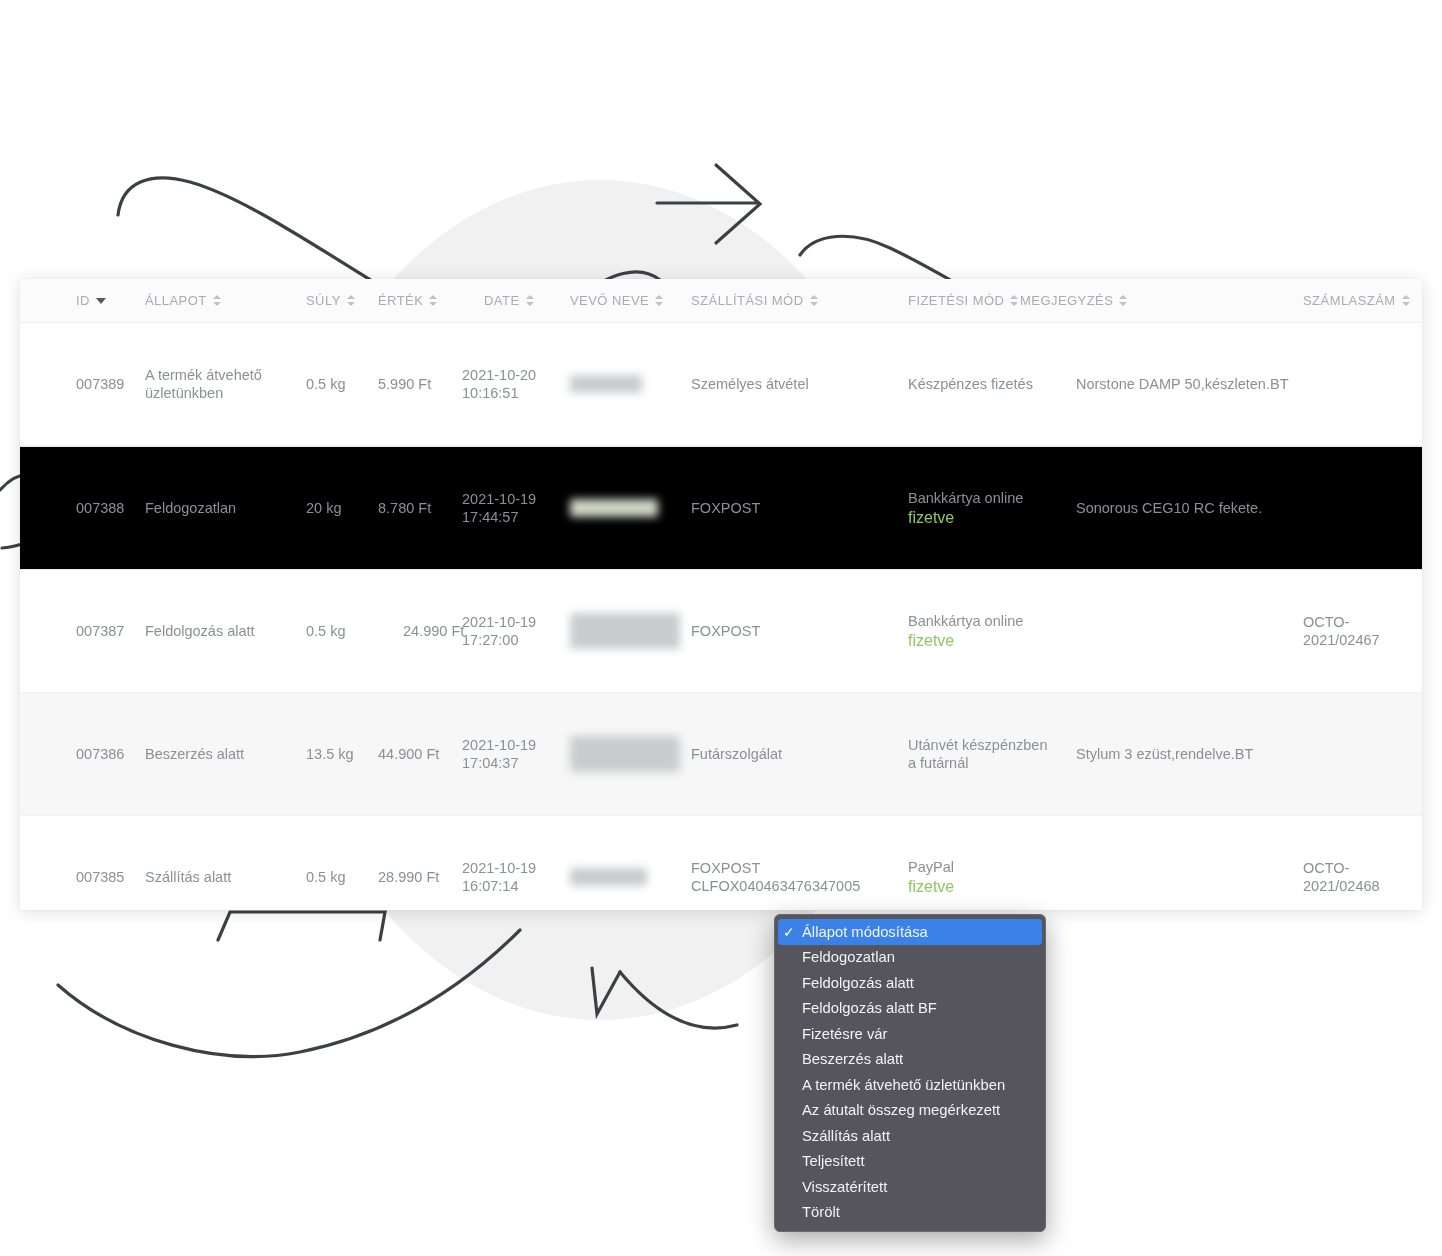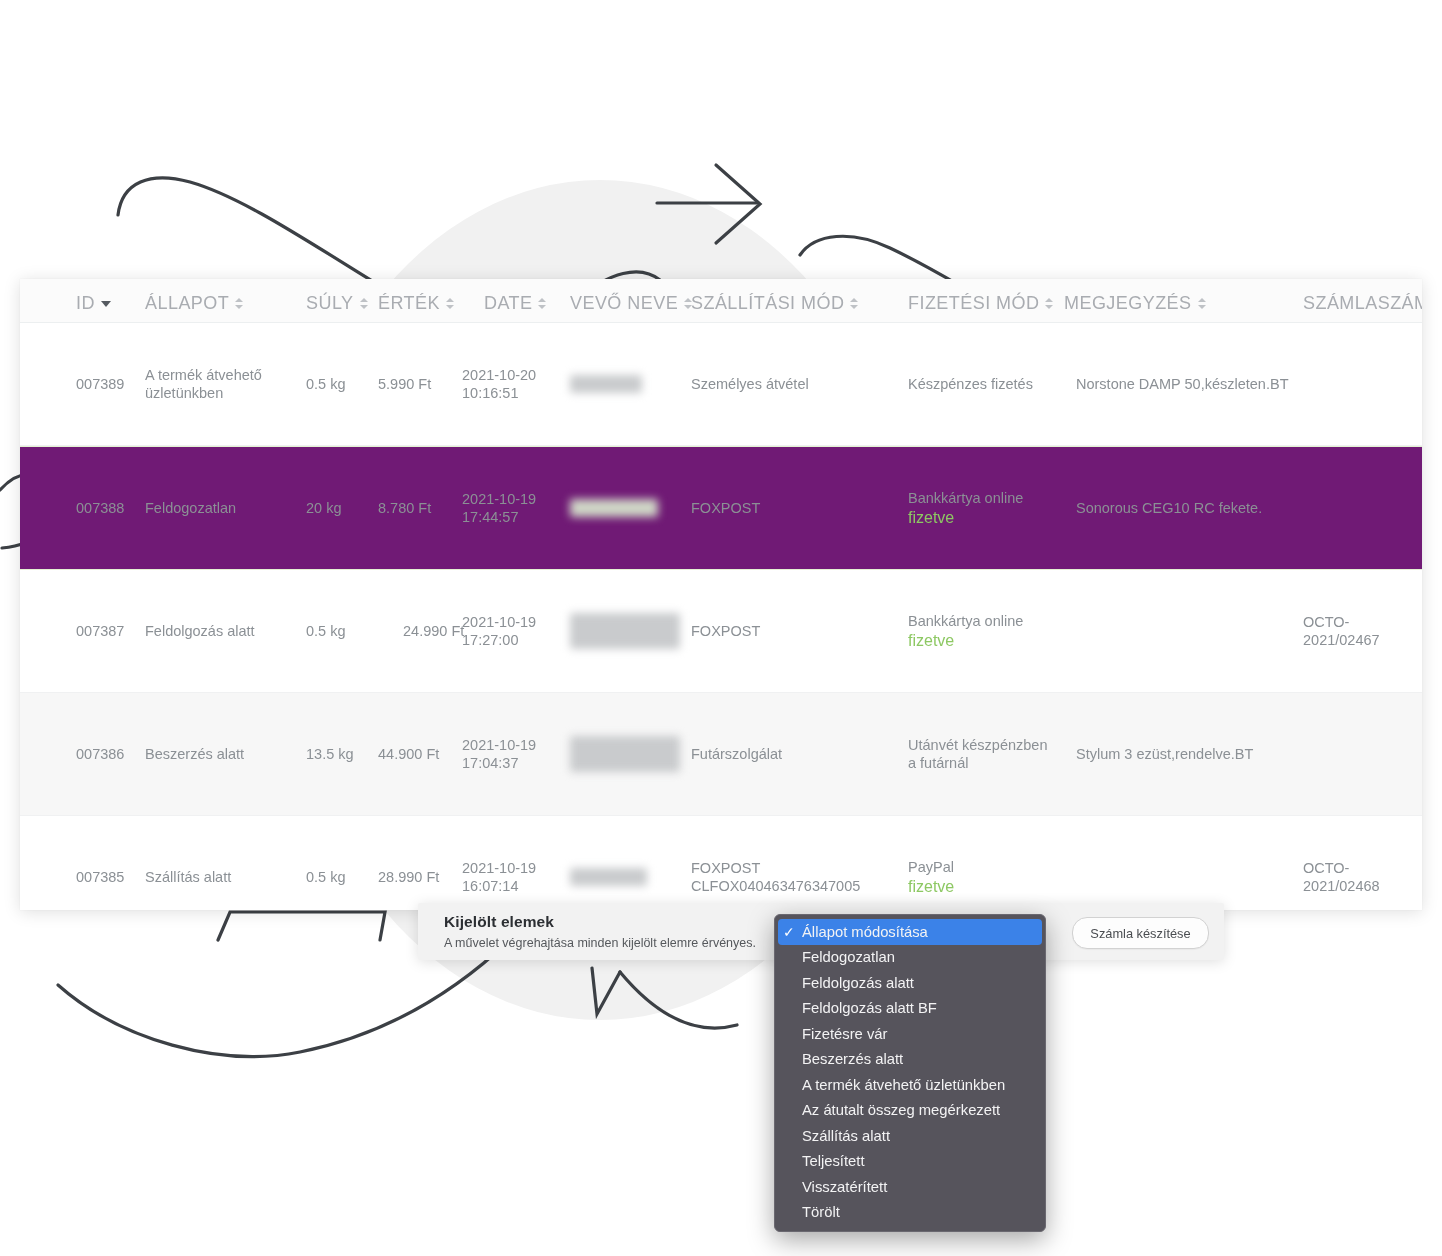--- a/index.html
+++ b/index.html
@@ -21,33 +21,33 @@
     background:#ffffff;
     box-shadow:0 2px 16px rgba(0,0,0,.13), 0 0 1px rgba(0,0,0,.08);
     overflow:hidden;
   }
   .thead{
     height:43px;background:#fbfbfb;border-bottom:1px solid #eceff0;
     position:relative;
   }
   .th{
     position:absolute;top:14px;
-    font-size:18px;letter-spacing:.45px;color:#a9acb1;
+    font-size:13px;letter-spacing:.45px;color:#a9acb1;
     white-space:nowrap;display:flex;align-items:center;gap:6px;
     text-transform:uppercase;
   }
   .sort-ico{display:inline-block;width:9px;height:13px;position:relative;top:0;}
   .sort-ico i{position:absolute;left:0;width:0;height:0;border-left:4px solid transparent;border-right:4px solid transparent;}
   .sort-ico i.up{top:1px;border-bottom:4.5px solid #bfc2c6;}
   .sort-ico i.dn{bottom:1px;border-top:4.5px solid #bfc2c6;}
   .caret-down{width:0;height:0;border-left:5px solid transparent;border-right:5px solid transparent;border-top:6px solid #555a60;display:inline-block;}
 
   .trow{position:relative;height:122px;border-bottom:1px solid #f0f1f2;}
   .trow.alt{background:#f7f7f7;}
-  .trow.sel{background:#701a75;border-bottom:1px solid #e4f2d3;border-top:1px solid #e4f2d3;}
+  .trow.sel{background:#000000;border-bottom:1px solid #e4f2d3;border-top:1px solid #e4f2d3;}
   .trow.last{border-bottom:none;}
   .cell{
     position:absolute;font-size:14.5px;color:#8b9095;line-height:18px;
     transform:translateY(-50%);top:50%;
   }
   .cell.id{color:#8b9095;}
   .cell .sub{color:#8dc863;font-size:16px;display:block;margin-top:2px;}
   .blur{
     display:inline-block;background:#c9cbcd;color:transparent;
     filter:blur(4px);border-radius:2px;user-select:none;
@@ -159,21 +159,21 @@
             <i class="dn"></i>
           </span>
       </div>
       <div class="th" style="left:888px;">
         <span>FIZETÉSI MÓD</span>
         <span class="sort-ico">
             <i class="up"></i>
             <i class="dn"></i>
           </span>
       </div>
-      <div class="th" style="left:1044px;">
+      <div class="th" style="left:1000px;">
         <span>MEGJEGYZÉS</span>
         <span class="sort-ico">
             <i class="up"></i>
             <i class="dn"></i>
           </span>
       </div>
       <div class="th" style="left:1283px;text-align:right;">
         <span>SZÁMLASZÁM</span>
         <span class="sort-ico">
             <i class="up"></i>
@@ -302,25 +302,20 @@
         <span class="sub">fizetve</span>
       </div>
       <div class="cell" style="left:1056px;width:220px;"></div>
       <div class="cell" style="left:1283px;width:110px;">
         <span>OCTO-</span><br>
         <span>2021/02468</span>
       </div>
     </div>
   </div>
 
-  <div class="action-bar">
-    <div class="ab-title">Kijelölt elemek</div>
-    <div class="ab-sub">A művelet végrehajtása minden kijelölt elemre érvényes.</div>
-    <div class="invoice-btn">Számla készítése</div>
-  </div>
 
   <div class="select-pop">
     <div class="opt active">
       <span class="tick">✓</span>
       <span class="lbl">Állapot módosítása</span>
     </div>
     <div class="opt">
       <span class="tick"></span>
       <span class="lbl">Feldogozatlan</span>
     </div>

